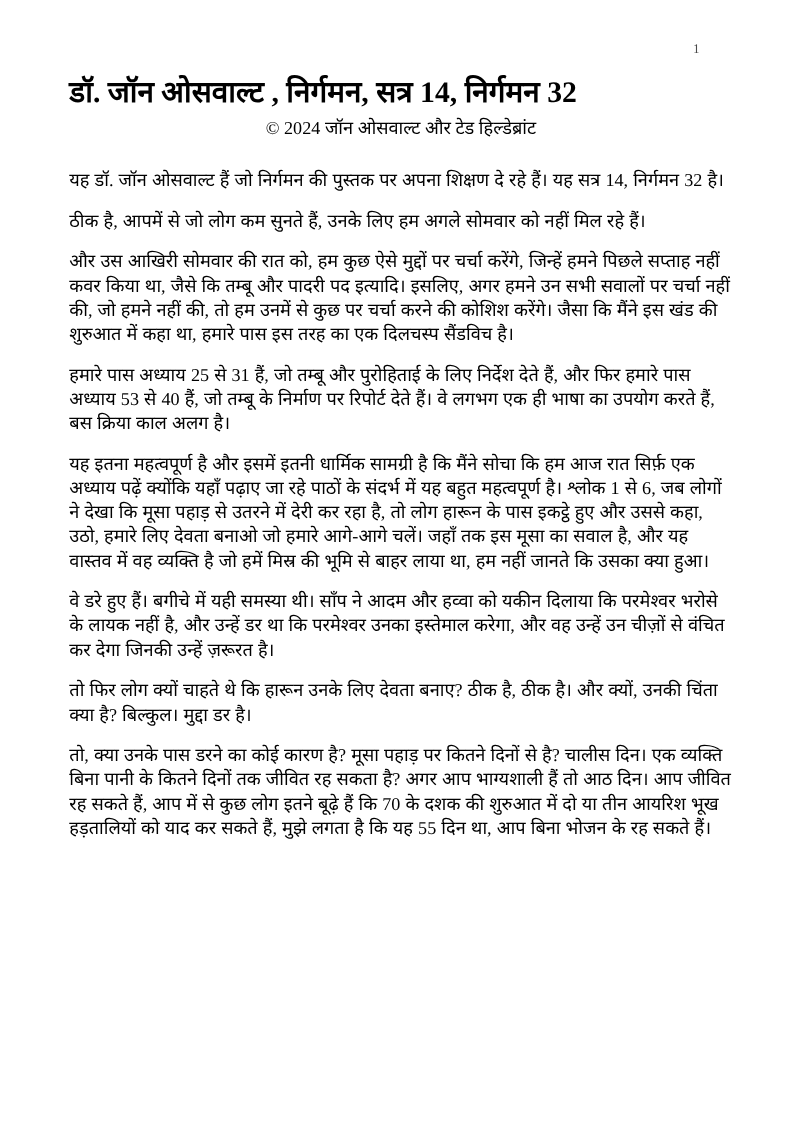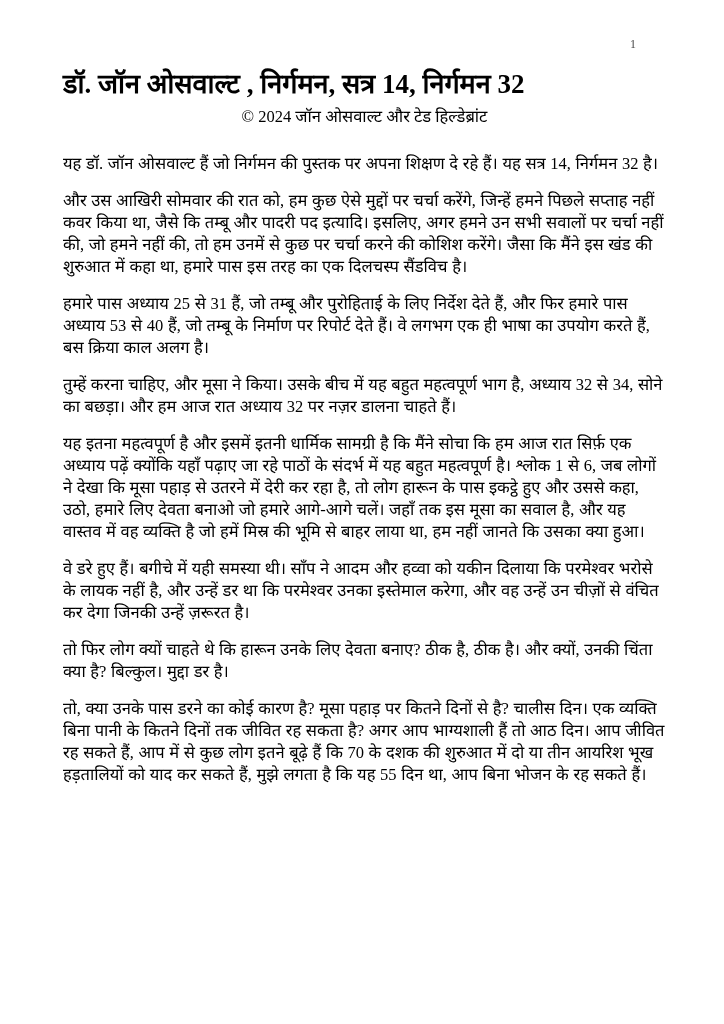--- a/index.html
+++ b/index.html
@@ -53,21 +53,21 @@
 
 <div class="page">
   <span class="page-number">1</span>
 
   <h1 class="doc-title">डॉ. जॉन ओसवाल्ट , निर्गमन, सत्र 14, निर्गमन 32</h1>
 
   <div class="doc-copyright">© 2024 जॉन ओसवाल्ट और टेड हिल्डेब्रांट</div>
 
   <div class="doc-body">
     <p>यह डॉ. जॉन ओसवाल्ट हैं जो निर्गमन की पुस्तक पर अपना शिक्षण दे रहे हैं। यह सत्र 14, निर्गमन 32 है।</p>
+    <p>ठीक है, आपमें से जो लोग कम सुनते हैं, उनके लिए हम अगले सोमवार को नहीं मिल रहे हैं।</p>
     <p>और उस आखिरी सोमवार की रात को, हम कुछ ऐसे मुद्दों पर चर्चा करेंगे, जिन्हें हमने पिछले सप्ताह नहीं कवर किया था, जैसे कि तम्बू और पादरी पद इत्यादि। इसलिए, अगर हमने उन सभी सवालों पर चर्चा नहीं की, जो हमने नहीं की, तो हम उनमें से कुछ पर चर्चा करने की कोशिश करेंगे। जैसा कि मैंने इस खंड की शुरुआत में कहा था, हमारे पास इस तरह का एक दिलचस्प सैंडविच है।</p>
     <p>हमारे पास अध्याय 25 से 31 हैं, जो तम्बू और पुरोहिताई के लिए निर्देश देते हैं, और फिर हमारे पास अध्याय 53 से 40 हैं, जो तम्बू के निर्माण पर रिपोर्ट देते हैं। वे लगभग एक ही भाषा का उपयोग करते हैं, बस क्रिया काल अलग है।</p>
-    <p>तुम्हें करना चाहिए, और मूसा ने किया। उसके बीच में यह बहुत महत्वपूर्ण भाग है, अध्याय 32 से 34, सोने का बछड़ा। और हम आज रात अध्याय 32 पर नज़र डालना चाहते हैं।</p>
     <p>यह इतना महत्वपूर्ण है और इसमें इतनी धार्मिक सामग्री है कि मैंने सोचा कि हम आज रात सिर्फ़ एक अध्याय पढ़ें क्योंकि यहाँ पढ़ाए जा रहे पाठों के संदर्भ में यह बहुत महत्वपूर्ण है। श्लोक 1 से 6, जब लोगों ने देखा कि मूसा पहाड़ से उतरने में देरी कर रहा है, तो लोग हारून के पास इकट्ठे हुए और उससे कहा, उठो, हमारे लिए देवता बनाओ जो हमारे आगे-आगे चलें। जहाँ तक इस मूसा का सवाल है, और यह वास्तव में वह व्यक्ति है जो हमें मिस्र की भूमि से बाहर लाया था, हम नहीं जानते कि उसका क्या हुआ।</p>
     <p>वे डरे हुए हैं। बगीचे में यही समस्या थी। साँप ने आदम और हव्वा को यकीन दिलाया कि परमेश्वर भरोसे के लायक नहीं है, और उन्हें डर था कि परमेश्वर उनका इस्तेमाल करेगा, और वह उन्हें उन चीज़ों से वंचित कर देगा जिनकी उन्हें ज़रूरत है।</p>
     <p>तो फिर लोग क्यों चाहते थे कि हारून उनके लिए देवता बनाए? ठीक है, ठीक है। और क्यों, उनकी चिंता क्या है? बिल्कुल। मुद्दा डर है।</p>
     <p>तो, क्या उनके पास डरने का कोई कारण है? मूसा पहाड़ पर कितने दिनों से है? चालीस दिन। एक व्यक्ति बिना पानी के कितने दिनों तक जीवित रह सकता है? अगर आप भाग्यशाली हैं तो आठ दिन। आप जीवित रह सकते हैं, आप में से कुछ लोग इतने बूढ़े हैं कि 70 के दशक की शुरुआत में दो या तीन आयरिश भूख हड़तालियों को याद कर सकते हैं, मुझे लगता है कि यह 55 दिन था, आप बिना भोजन के रह सकते हैं।</p>
   </div>
 </div>
 
 </body></html>

